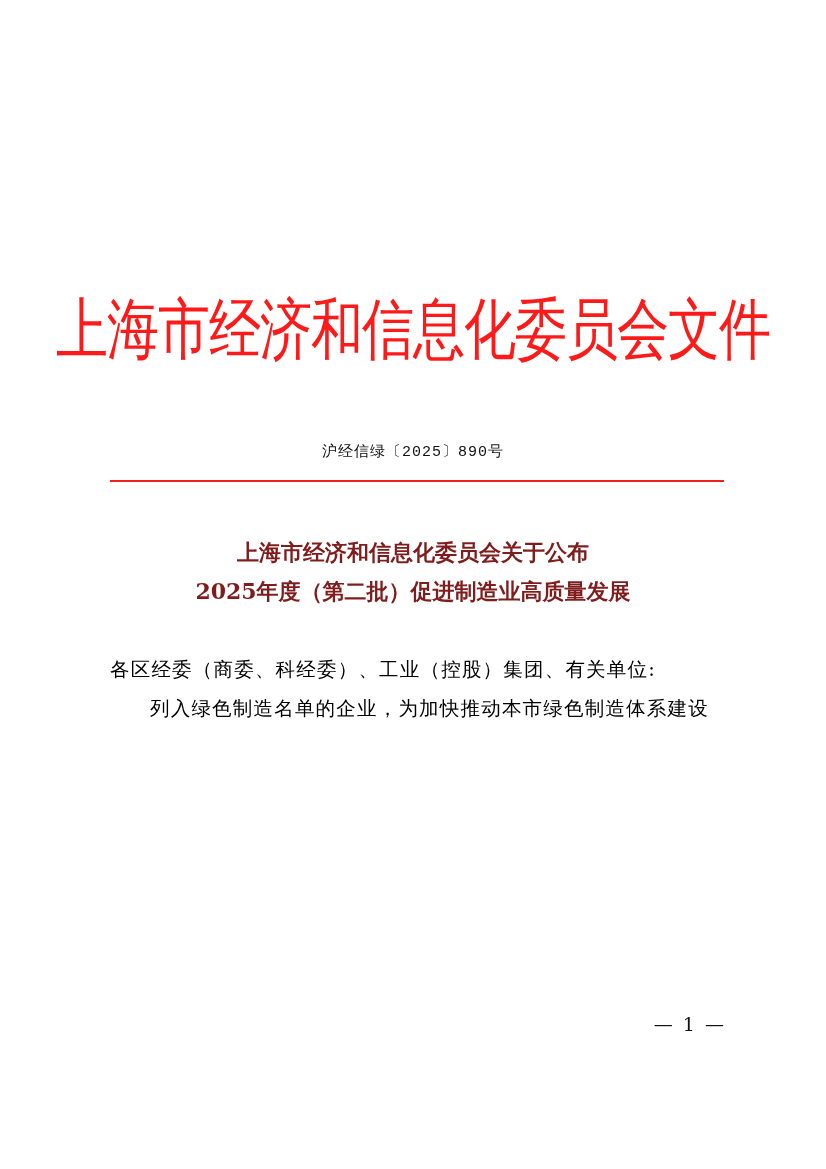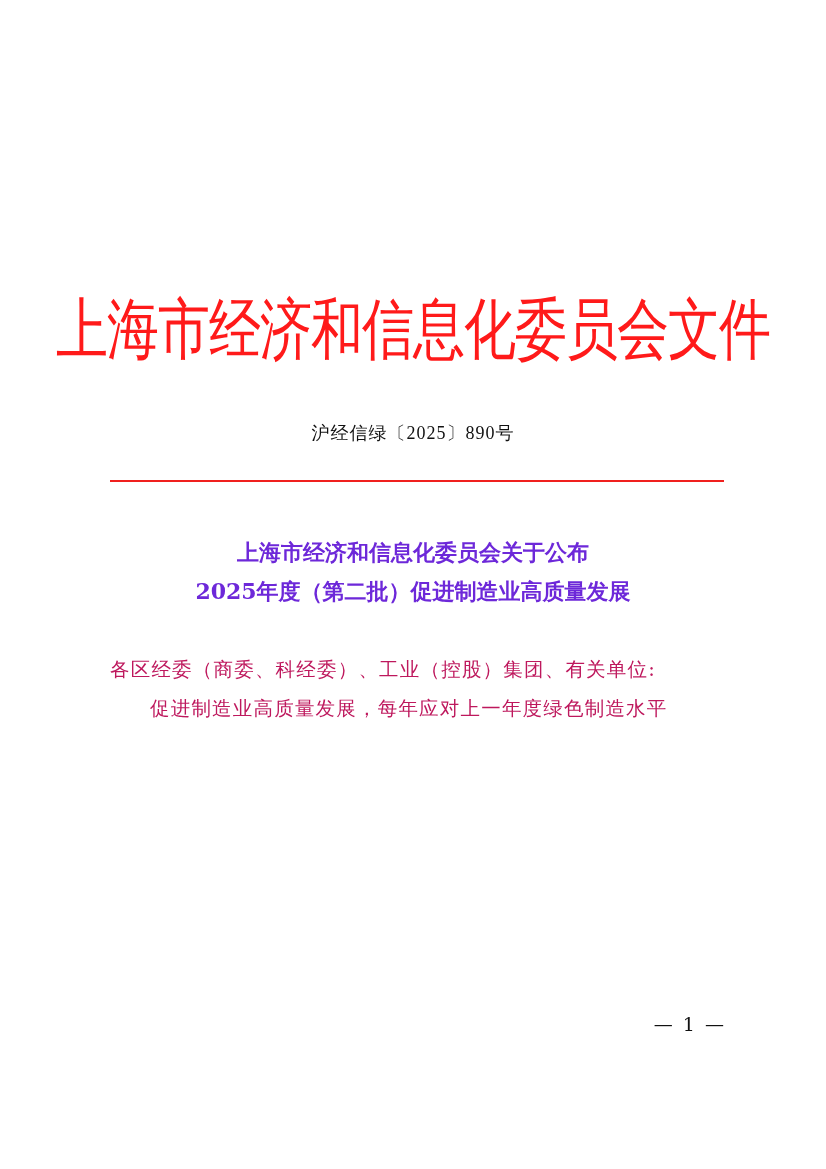--- a/index.html
+++ b/index.html
@@ -5,33 +5,33 @@
   html, body { margin: 0; padding: 0; background: #ffffff; }
   body { width: 826px; height: 1169px; position: relative; overflow: hidden; }
   .page { position: absolute; left: 0; top: 0; width: 826px; height: 1169px; background: #ffffff; }
   .masthead {
     position: absolute; left: 0; width: 826px; top: 296px; text-align: center;
     font-family: "DejaVu Serif", serif; font-size: 52px; color: #ff1a1a;
     letter-spacing: -1px; transform: scaleY(1.28); transform-origin: top center;
     line-height: 1;
   }
   .docno {
-    position: absolute; left: 0; width: 826px; top: 420px; text-align: center;
-    font-family: Liberation Serif, serif; font-size: 18px; color: #111;
+    position: absolute; left: 0; width: 826px; top: 440px; text-align: center;
+    font-family: Liberation Mono, monospace; font-size: 15px; color: #111;
     letter-spacing: 1px; line-height: 26px;
   }
   .redline { position: absolute; left: 110px; width: 614px; top: 480px; height: 2px; background: #f0201e; }
   .title {
     position: absolute; left: 0; width: 826px; top: 533px; text-align: center;
-    font-family: "DejaVu Serif", serif; font-weight: bold; font-size: 22px; color: #6d28d9;
+    font-family: "DejaVu Serif", serif; font-weight: bold; font-size: 22px; color: #7f1d1d;
     line-height: 39px;
   }
   .body {
     position: absolute; left: 110px; width: 616px; top: 650px;
-    font-family: "DejaVu Serif", serif; font-size: 19.5px; color: #be185d;
+    font-family: "DejaVu Serif", serif; font-size: 19.5px; color: #000000;
     line-height: 39px; letter-spacing: 1.2px; text-align: justify;
   }
   .body p { margin: 0; }
   .indent { text-indent: 40px; }
   .pageno {
     position: absolute; left: 630px; width: 96px; top: 1013px; text-align: right;
     font-family: "DejaVu Serif", serif; font-size: 19px; color: #111; letter-spacing: 2px;
   }
 </style>
 </head>
@@ -40,16 +40,16 @@
 <div class="page">
   <div class="masthead">上海市经济和信息化委员会文件</div>
   <div class="docno">沪经信绿〔2025〕890号</div>
   <div class="redline"></div>
   <div class="title">
     <div>上海市经济和信息化委员会关于公布</div>
     <div>2025年度（第二批）促进制造业高质量发展</div>
   </div>
   <div class="body">
     <p>各区经委（商委、科经委）、工业（控股）集团、有关单位:</p>
-    <p class="indent">促进制造业高质量发展，每年应对上一年度绿色制造水平</p>
+    <p class="indent">列入绿色制造名单的企业，为加快推动本市绿色制造体系建设</p>
   </div>
   <div class="pageno">— 1 —</div>
 </div>
 
 </body></html>

